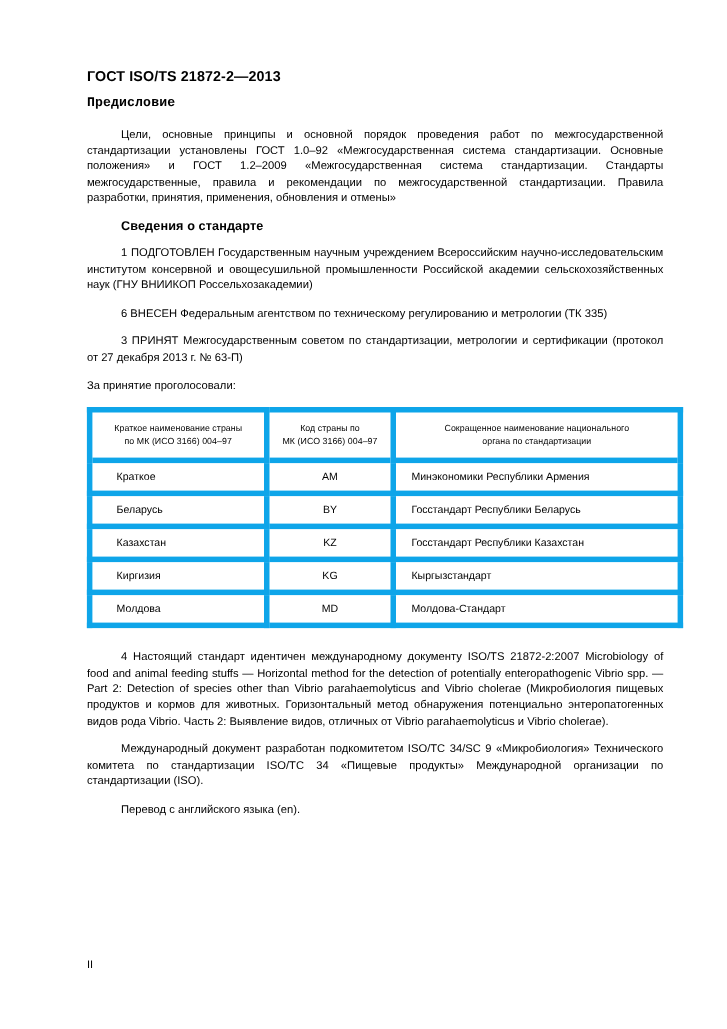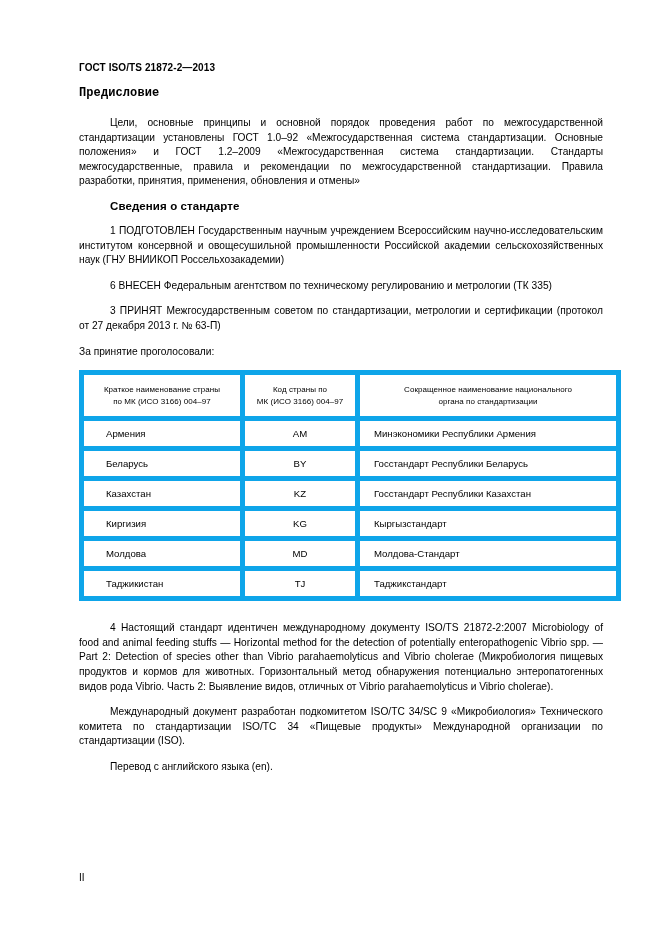--- a/index.html
+++ b/index.html
@@ -18,21 +18,21 @@
     height: 935px;
     background: #ffffff;
     overflow: hidden;
     box-sizing: border-box;
   }
   
   .doc-header {
     position: absolute;
     left: 79px;
     top: 62px;
-    font-size: 10px;
+    font-size: 13px;
     font-weight: bold;
     letter-spacing: 0.1px;
     white-space: nowrap;
   }
   
   .content {
     position: absolute;
     left: 79px;
     top: 86px;
     width: 537px;
@@ -158,21 +158,21 @@
             <span class="hdr-line">МК (ИСО 3166) 004–97</span>
           </th>
           <th>
             <span class="hdr-line">Сокращенное наименование национального</span>
             <span class="hdr-line">органа по стандартизации</span>
           </th>
         </tr>
       </thead>
       <tbody>
         <tr>
-          <td class="cell-country">Армения</td>
+          <td class="cell-country">Краткое</td>
           <td class="cell-code">AM</td>
           <td class="cell-body">Минэкономики Республики Армения</td>
         </tr>
         <tr>
           <td class="cell-country">Беларусь</td>
           <td class="cell-code">BY</td>
           <td class="cell-body">Госстандарт Республики Беларусь</td>
         </tr>
         <tr>
           <td class="cell-country">Казахстан</td>
@@ -182,25 +182,20 @@
         <tr>
           <td class="cell-country">Киргизия</td>
           <td class="cell-code">KG</td>
           <td class="cell-body">Кыргызстандарт</td>
         </tr>
         <tr>
           <td class="cell-country">Молдова</td>
           <td class="cell-code">MD</td>
           <td class="cell-body">Молдова-Стандарт</td>
         </tr>
-        <tr>
-          <td class="cell-country">Таджикистан</td>
-          <td class="cell-code">TJ</td>
-          <td class="cell-body">Таджикстандарт</td>
-        </tr>
       </tbody>
     </table>
 
     <p class="para" style="margin-top:20px;">4 Настоящий стандарт идентичен международному документу ISO/TS 21872-2:2007 Microbiology of food and animal feeding stuffs — Horizontal method for the detection of potentially enteropathogenic Vibrio spp. — Part 2: Detection of species other than Vibrio parahaemolyticus and Vibrio cholerae (Микробиология пищевых продуктов и кормов для животных. Горизонтальный метод обнаружения потенциально энтеропатогенных видов рода Vibrio. Часть 2: Выявление видов, отличных от Vibrio parahaemolyticus и Vibrio cholerae).</p>
 
     <p class="para">Международный документ разработан подкомитетом ISO/TC 34/SC 9 «Микробиология» Технического комитета по стандартизации ISO/TC 34 «Пищевые продукты» Международной организации по стандартизации (ISO).</p>
 
     <p class="para">Перевод с английского языка (en).</p>
 
 

